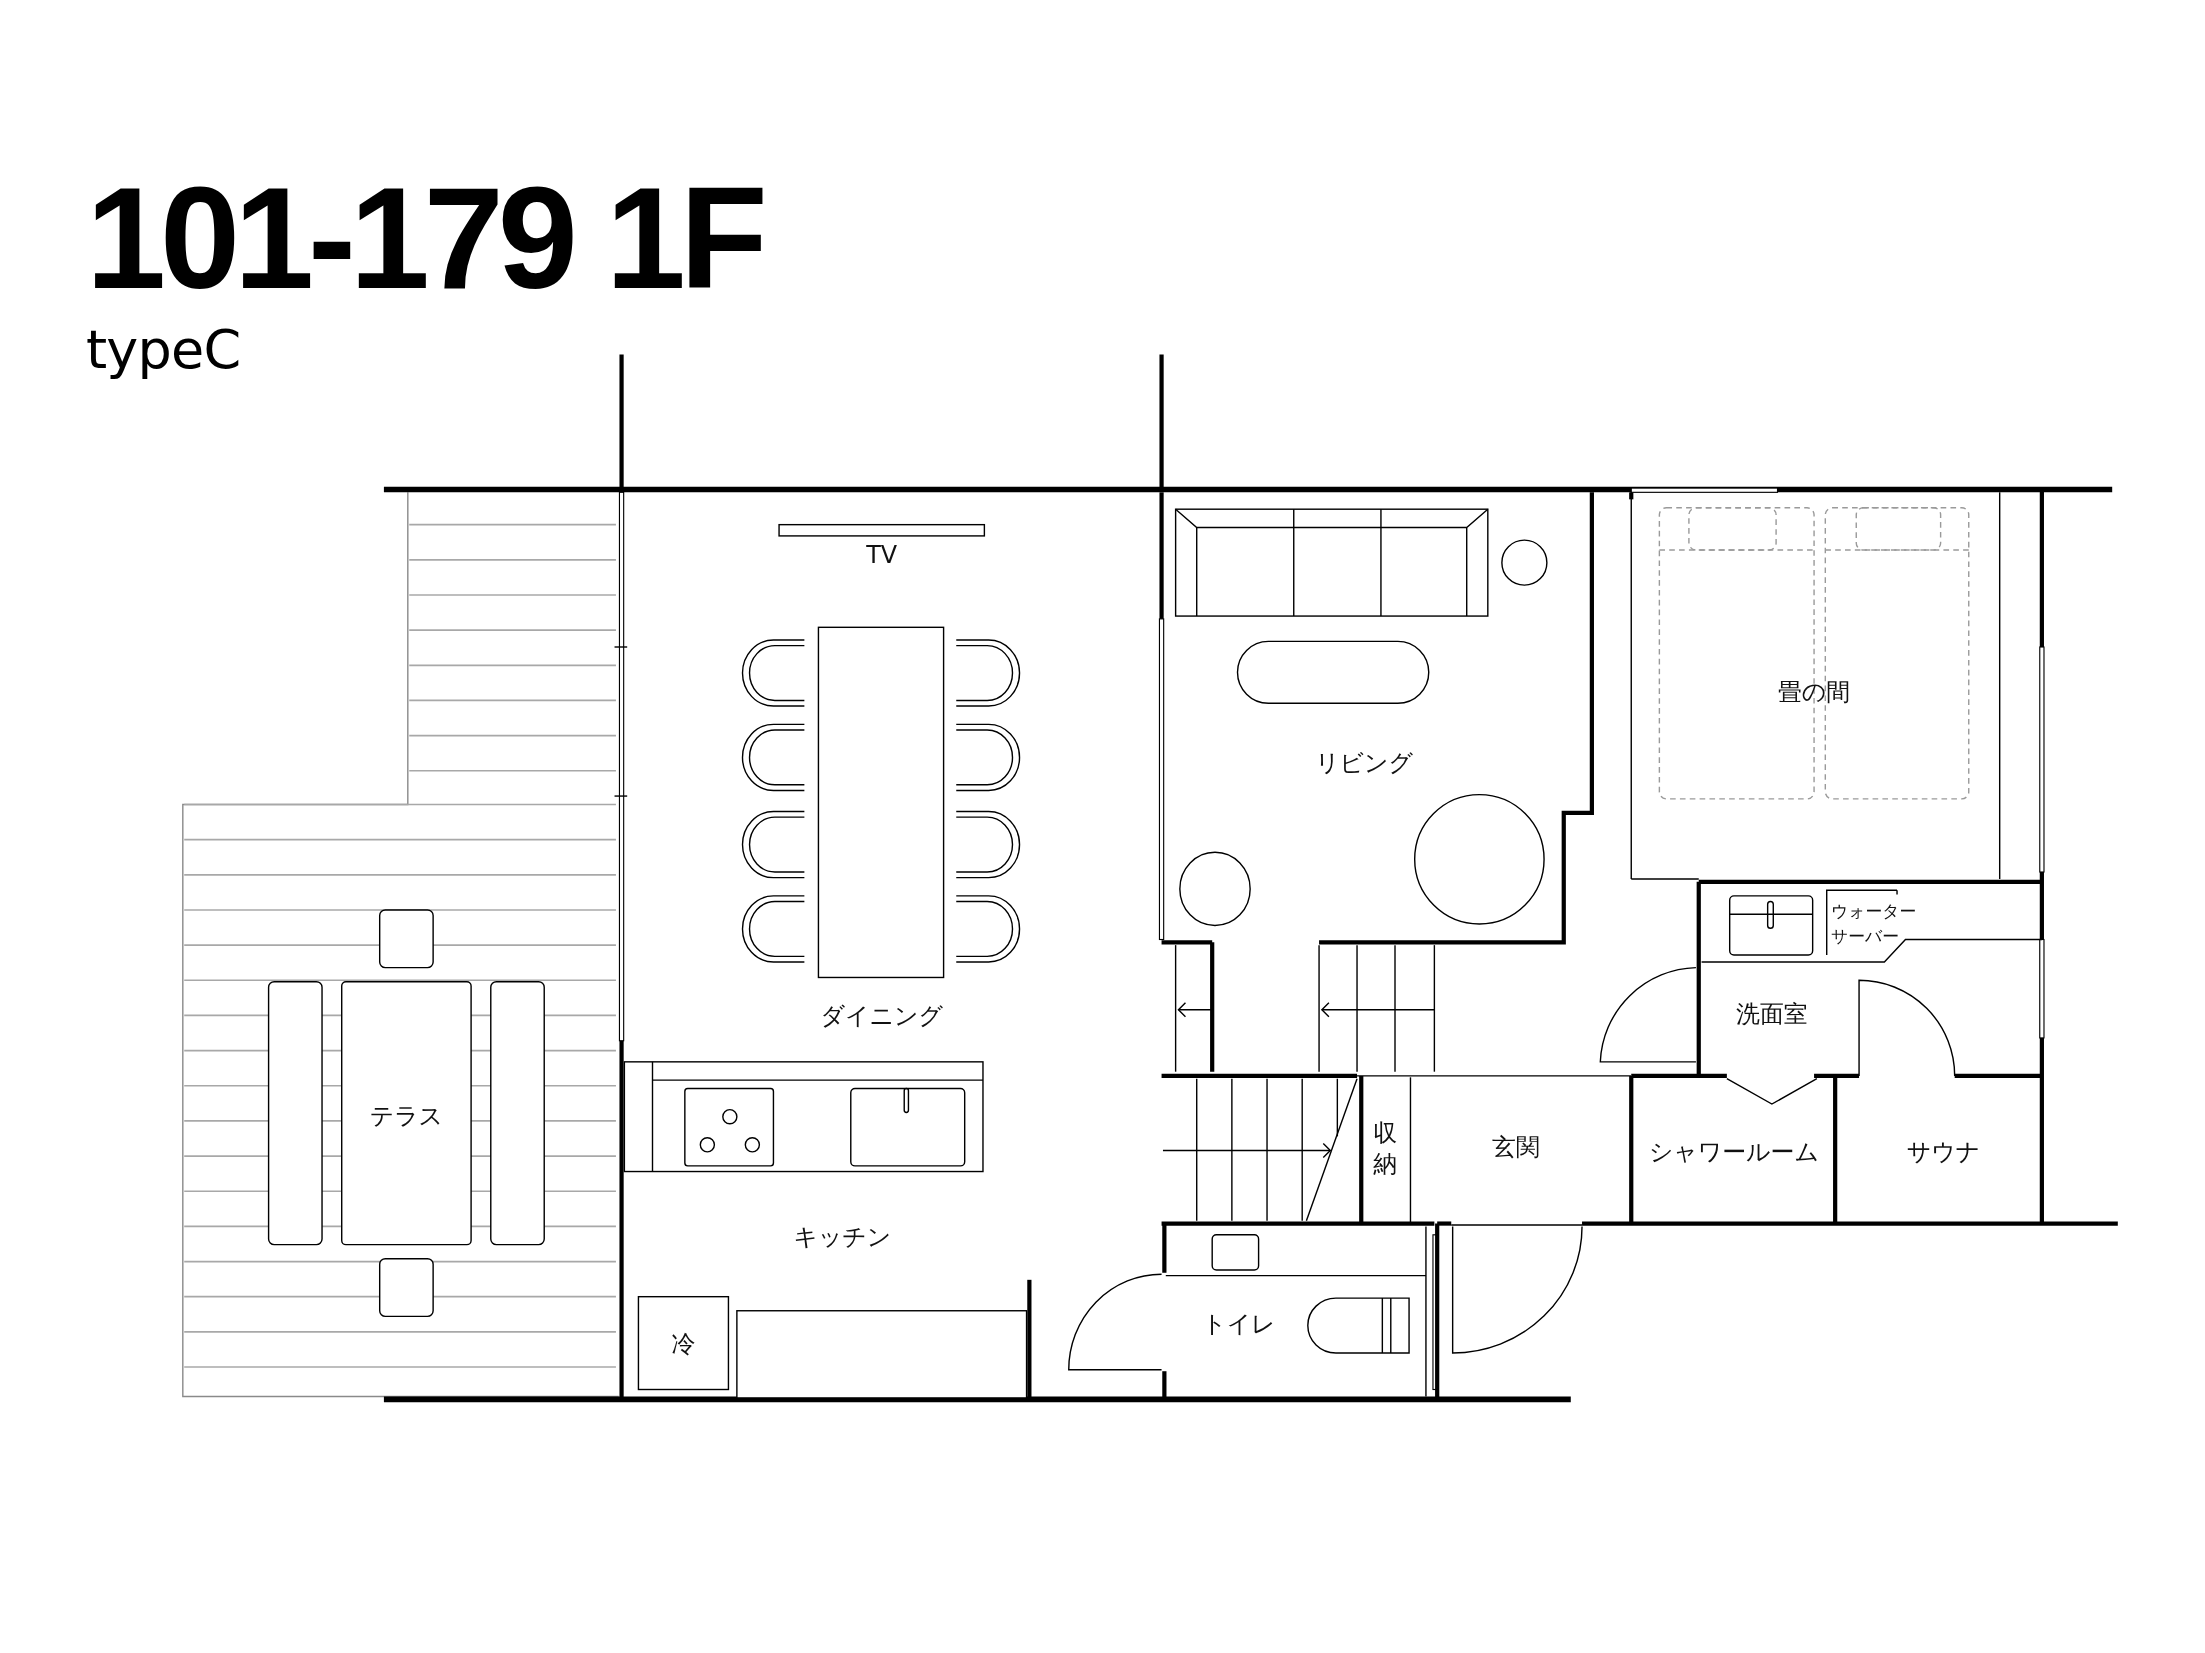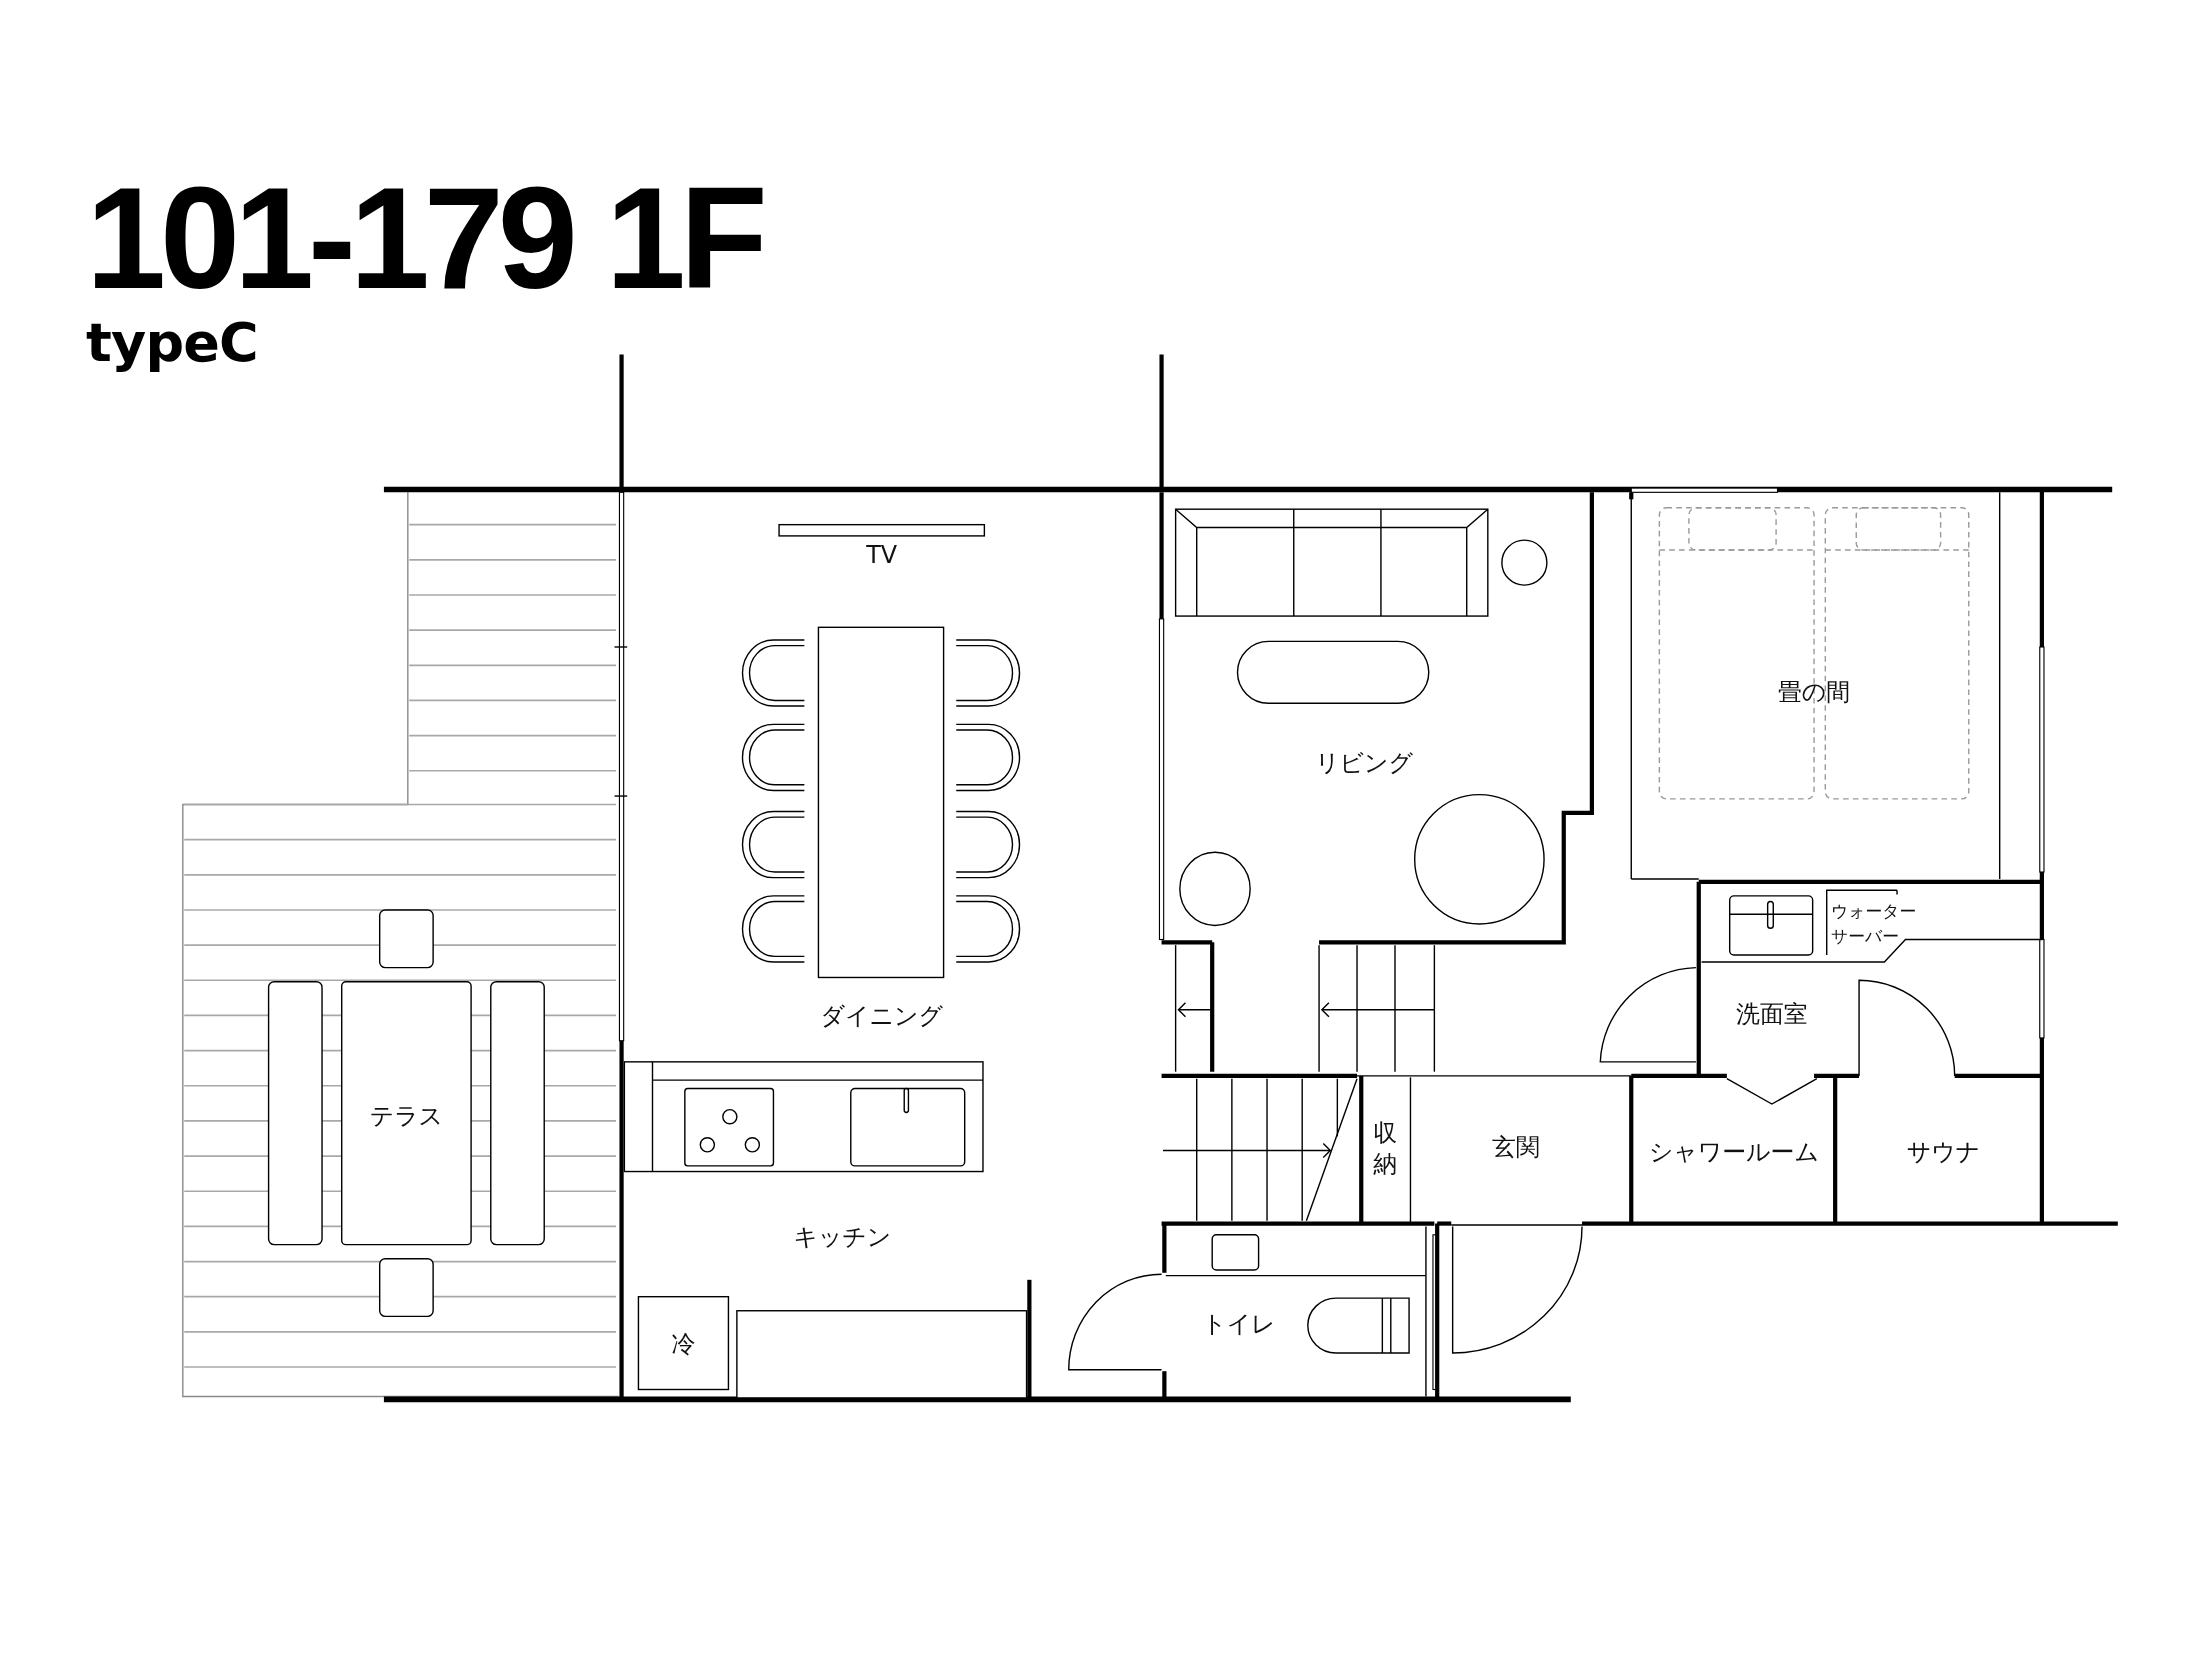--- a/index.html
+++ b/index.html
@@ -1,19 +1,19 @@
 <!DOCTYPE html>
 <html style="font-size:12.3px"><head>
 <meta charset="utf-8">
 <style>
   html, body { margin: 0; padding: 0; background: #ffffff; }
   body { width: 2205px; height: 1654px; position: relative; overflow: hidden; font-family: "DejaVu Sans", sans-serif; }
   .title-block { position: absolute; left: 86px; top: 167px; }
   .plan-title { font-family: "Liberation Sans", sans-serif; font-weight: 700; font-size: 144px; letter-spacing: -6.1px; color: #000; line-height: 1; margin: 0; }
-  .plan-subtitle { font-family: "DejaVu Sans", sans-serif; font-weight: 700; font-size: 54px; color: #000; line-height: 1; margin-top: 5px; letter-spacing: -0.8px; }
+  .plan-subtitle { font-family: "DejaVu Sans", sans-serif; font-weight: 400; font-size: 54px; color: #000; line-height: 1; margin-top: 12px; letter-spacing: -0.8px; }
   svg.plan { position: absolute; left: 0; top: 0; width: 2205px; height: 1654px; }
   .wall { stroke: #000; stroke-width: 4; fill: none; stroke-linecap: square; }
   .wall-mid { stroke: #000; stroke-width: 3; fill: none; }
   .thin { stroke: #000; stroke-width: 1; fill: none; }
   .thin-w { stroke: #000; stroke-width: 1; fill: #fff; }
   .grey { stroke: #8a8a8a; stroke-width: 1; fill: none; }
   .board { stroke: #a8a8a8; stroke-width: 1.2; }
   .dash { stroke: #9a9a9a; stroke-width: 1; fill: none; stroke-dasharray: 4 3; }
   .glass { stroke: #000; stroke-width: 0.8; fill: #fff; }
   .lbl { font-family: "DejaVu Sans", sans-serif; font-size: 17px; fill: #111; text-anchor: middle; dominant-baseline: middle; }

